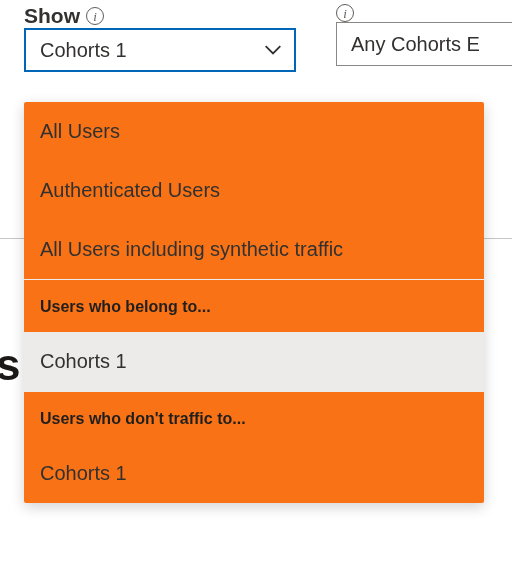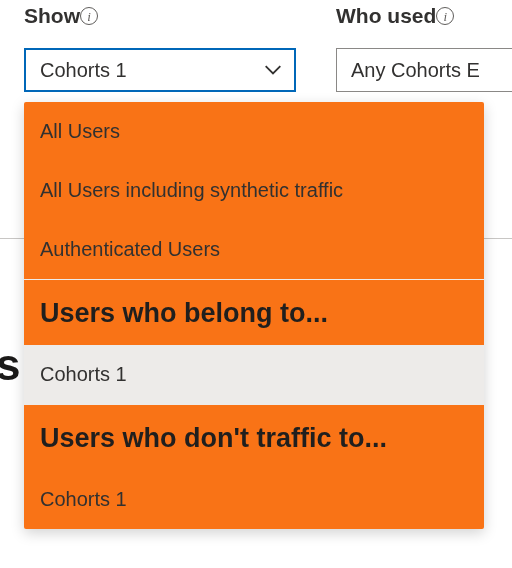--- a/index.html
+++ b/index.html
@@ -17,21 +17,22 @@
       gap: 40px;
       padding: 4px 24px 0 24px;
     }
     .field {
       display: flex;
       flex-direction: column;
     }
     .field-label-row {
       display: flex;
       align-items: center;
-      margin-bottom: 20px;
+      gap: 6px;
+      margin-bottom: 0;
     }
     .field-label {
       font-size: 21px;
       font-weight: 600;
       color: #323130;
     }
     .info-icon {
       width: 18px;
       height: 18px;
       border: 1.5px solid #605e5c;
@@ -81,21 +82,21 @@
       border-radius: 2px;
     }
     .dropdown-item {
       padding: 18px 16px;
       font-size: 20px;
       color: #323130;
       cursor: pointer;
     }
     .dropdown-header {
       padding: 18px 16px 16px 16px;
-      font-size: 27px;
+      font-size: 16px;
       font-weight: 700;
       color: #201f1e;
       border-top: 1px solid #edebe9;
     }
     .dropdown-item.selected {
       background: #edebe9;
     }
     .hr-under {
       position: absolute;
       top: 238px;
@@ -132,37 +133,36 @@
       <span class="chevron">
         <svg viewBox="0 0 16 16">
             <path d="M1.5 4.5 L8 11 L14.5 4.5" fill="none" stroke="#323130" stroke-width="1.6"></path>
           </svg>
       </span>
     </div>
   </div>
 
   <div class="field">
     <div class="field-label-row">
-      <span class="field-label">Who used</span>
       <span class="info-icon">i</span>
     </div>
     <div class="select-box secondary">
       <span class="value">Any Cohorts E</span>
     </div>
   </div>
 </div>
 
 <div class="hr-under"></div>
 <div class="hr-under right"></div>
 
 <div class="left-letter">s</div>
 
 <div class="dropdown">
   <div class="dropdown-item">All Users</div>
+  <div class="dropdown-item">Authenticated Users</div>
   <div class="dropdown-item">All Users including synthetic traffic</div>
-  <div class="dropdown-item">Authenticated Users</div>
 
   <div class="dropdown-header">Users who belong to...</div>
   <div class="dropdown-item selected">Cohorts 1</div>
 
   <div class="dropdown-header">Users who don't traffic to...</div>
   <div class="dropdown-item">Cohorts 1</div>
 </div>
 
 </body></html>

